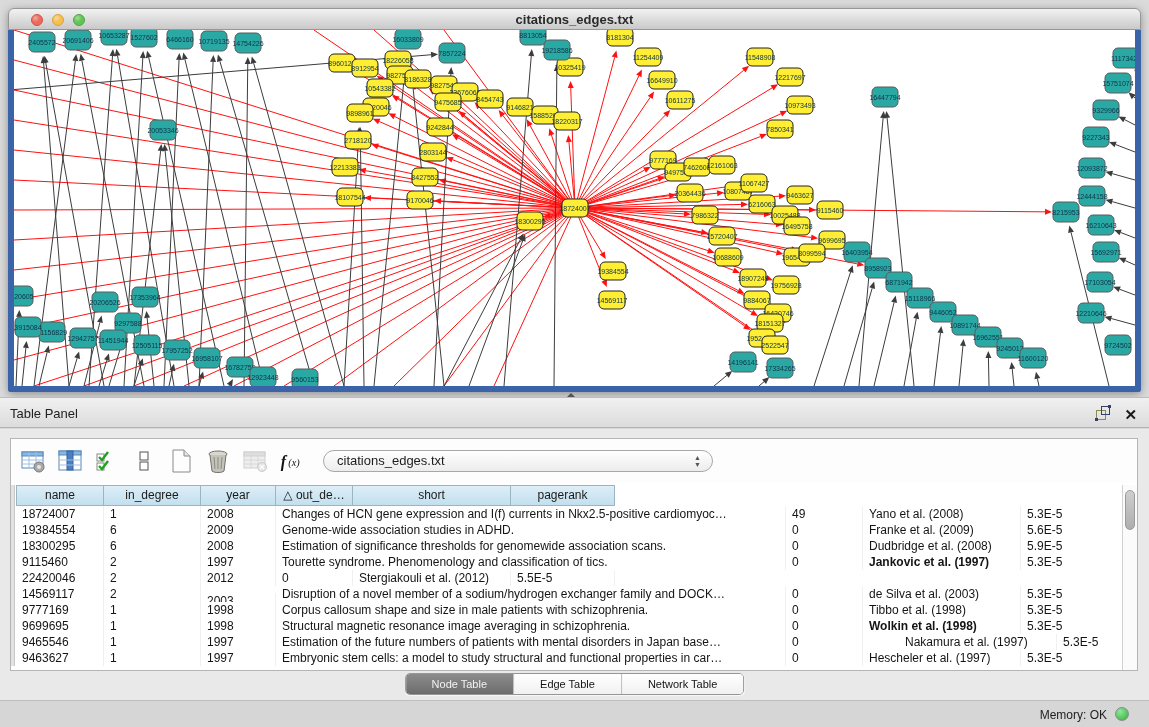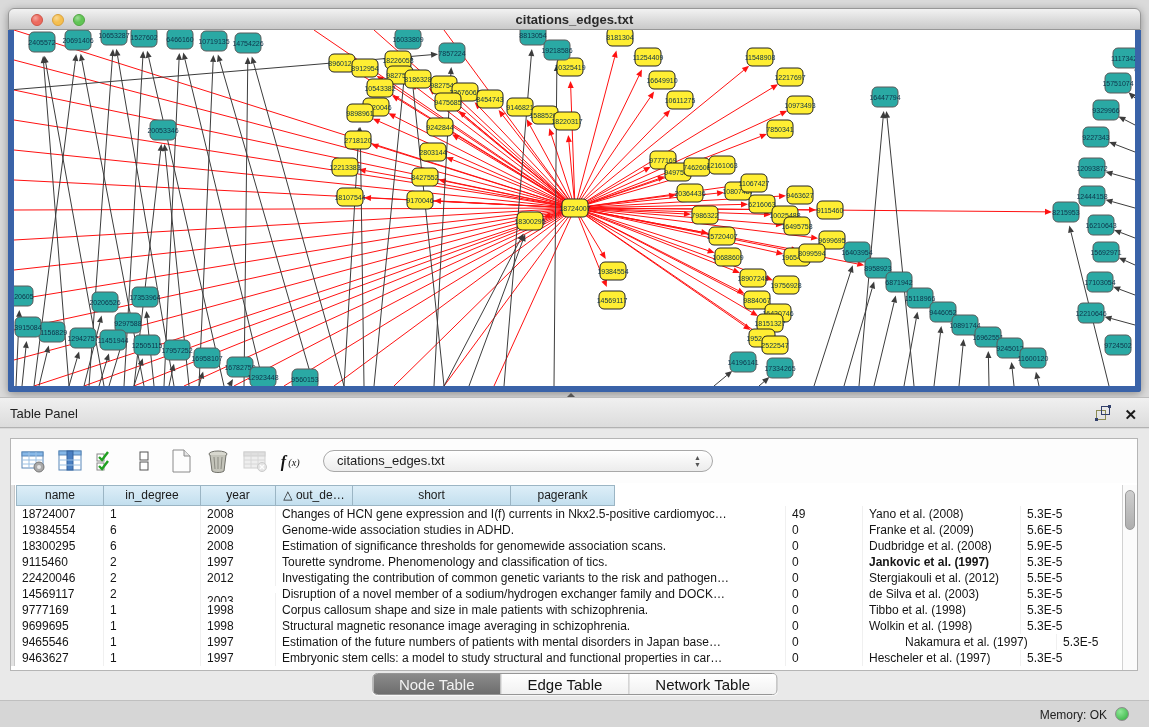--- a/index.html
+++ b/index.html
@@ -36,21 +36,21 @@
   .thead { position:absolute; left:5px; top:0; display:flex; height:21px; }
   .hcell { background:linear-gradient(#ddeef8,#c3dfee); border:1px solid #9bb5c4; border-left:none; font-size:12px; color:#1a1a1a; text-align:center; line-height:19px; overflow:hidden; white-space:nowrap; }
   .hcell:first-child { border-left:1px solid #9bb5c4; }
   .tbody { position:absolute; left:5px; top:21px; }
   .trow { display:flex; height:16px; }
   .tcell { font-size:12px; color:#141414; line-height:16px; padding-left:6px; overflow:hidden; white-space:nowrap; border-right:1px solid rgba(0,0,0,0.06); }
   .vscroll { position:absolute; right:0; top:0; width:15px; height:185px; background:#fbfbfb; border-left:1px solid #d2d2d2; }
   .thumb { position:absolute; left:2px; top:5px; width:10px; height:40px; background:linear-gradient(#cfcfcf,#aeaeae); border:1px solid #9a9a9a; border-radius:6px; }
 
   .tabs { position:absolute; left:50%; top:673px; transform:translateX(-50%); display:flex; height:22px; border:1px solid #969696; border-radius:5px; overflow:hidden; background:#fff; box-shadow:0 1px 1px rgba(255,255,255,.7); }
-  .tab { padding:0 26px; font-size:15px; line-height:21px; color:#141414; border-left:1px solid #bcbcbc; background:linear-gradient(#ffffff,#f1f1f1); }
+  .tab { padding:0 26px; font-size:11px; line-height:21px; color:#141414; border-left:1px solid #bcbcbc; background:linear-gradient(#ffffff,#f1f1f1); }
   .tab:first-child { border-left:none; }
   .tab.sel { background:linear-gradient(#8b8b8b,#6d6d6d); color:#f2f2f2; border-left:none; }
 
   .status { position:absolute; left:0; top:700px; width:1149px; height:27px; background:#d6d6d6; border-top:1px solid #bfbfbf; }
   .mem { position:absolute; right:42px; top:7px; font-size:12px; color:#222; }
   .dot { position:absolute; right:20px; top:6px; width:14px; height:14px; border-radius:50%; background:radial-gradient(circle at 35% 30%, #8fe897, #2fae3c); border:1px solid #8b8b8b; }
 </style>
 </head>
 <body>
 <div id="root">
@@ -914,21 +914,20 @@
             <div class="tcell" style="width: 75px;">1997</div>
             <div class="tcell" style="width: 510px;">Tourette syndrome. Phenomenology and classification of tics.</div>
             <div class="tcell" style="width: 77px;">0</div>
             <div class="tcell" style="width: 158px; font-weight: bold;">Jankovic et al. (1997)</div>
             <div class="tcell" style="width: 104px;">5.3E-5</div>
           </div>
           <div class="trow">
             <div class="tcell" style="width: 88px;">22420046</div>
             <div class="tcell" style="width: 97px;">2</div>
             <div class="tcell" style="width: 75px;">2012</div>
-            <div class="tcell" style="width: 510px;">Investigating the contribution of common genetic variants to the risk and pathogen…</div>
             <div class="tcell" style="width: 77px;">0</div>
             <div class="tcell" style="width: 158px;">Stergiakouli et al. (2012)</div>
             <div class="tcell" style="width: 104px;">5.5E-5</div>
           </div>
           <div class="trow">
             <div class="tcell" style="width: 88px;">14569117</div>
             <div class="tcell" style="width: 97px;">2</div>
             <div class="tcell" style="width: 75px; margin-top: 7px;">2003</div>
             <div class="tcell" style="width: 510px;">Disruption of a novel member of a sodium/hydrogen exchanger family and DOCK…</div>
             <div class="tcell" style="width: 77px;">0</div>
@@ -943,21 +942,21 @@
             <div class="tcell" style="width: 77px;">0</div>
             <div class="tcell" style="width: 158px;">Tibbo et al. (1998)</div>
             <div class="tcell" style="width: 104px;">5.3E-5</div>
           </div>
           <div class="trow">
             <div class="tcell" style="width: 88px;">9699695</div>
             <div class="tcell" style="width: 97px;">1</div>
             <div class="tcell" style="width: 75px;">1998</div>
             <div class="tcell" style="width: 510px;">Structural magnetic resonance image averaging in schizophrenia.</div>
             <div class="tcell" style="width: 77px;">0</div>
-            <div class="tcell" style="width: 158px;">Wolkin et al. (1998)</div>
+            <div class="tcell" style="width: 158px; font-weight: bold;">Wolkin et al. (1998)</div>
             <div class="tcell" style="width: 104px;">5.3E-5</div>
           </div>
           <div class="trow">
             <div class="tcell" style="width: 88px;">9465546</div>
             <div class="tcell" style="width: 97px;">1</div>
             <div class="tcell" style="width: 75px;">1997</div>
             <div class="tcell" style="width: 510px;">Estimation of the future numbers of patients with mental disorders in Japan base…</div>
             <div class="tcell" style="width: 77px;">0</div>
             <div class="tcell" style="width: 158px; margin-left: 36px;">Nakamura et al. (1997)</div>
             <div class="tcell" style="width: 104px;">5.3E-5</div>

